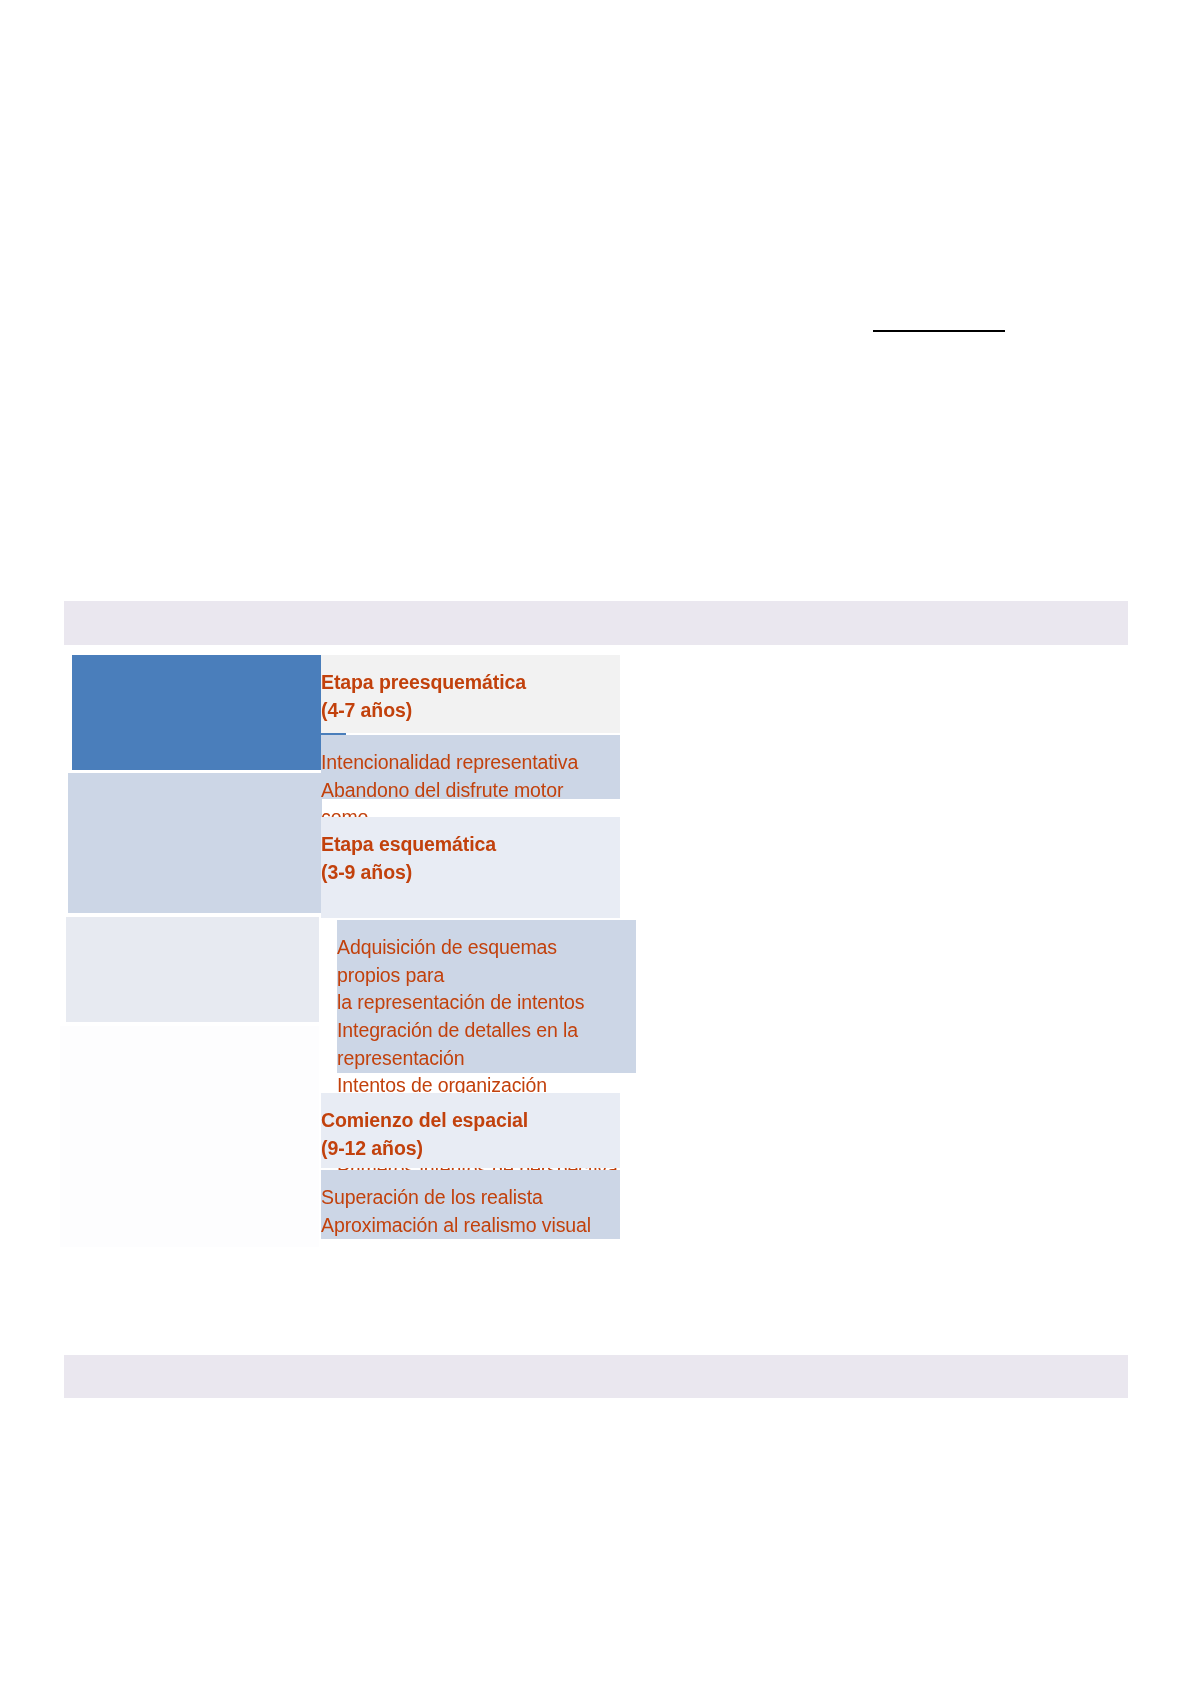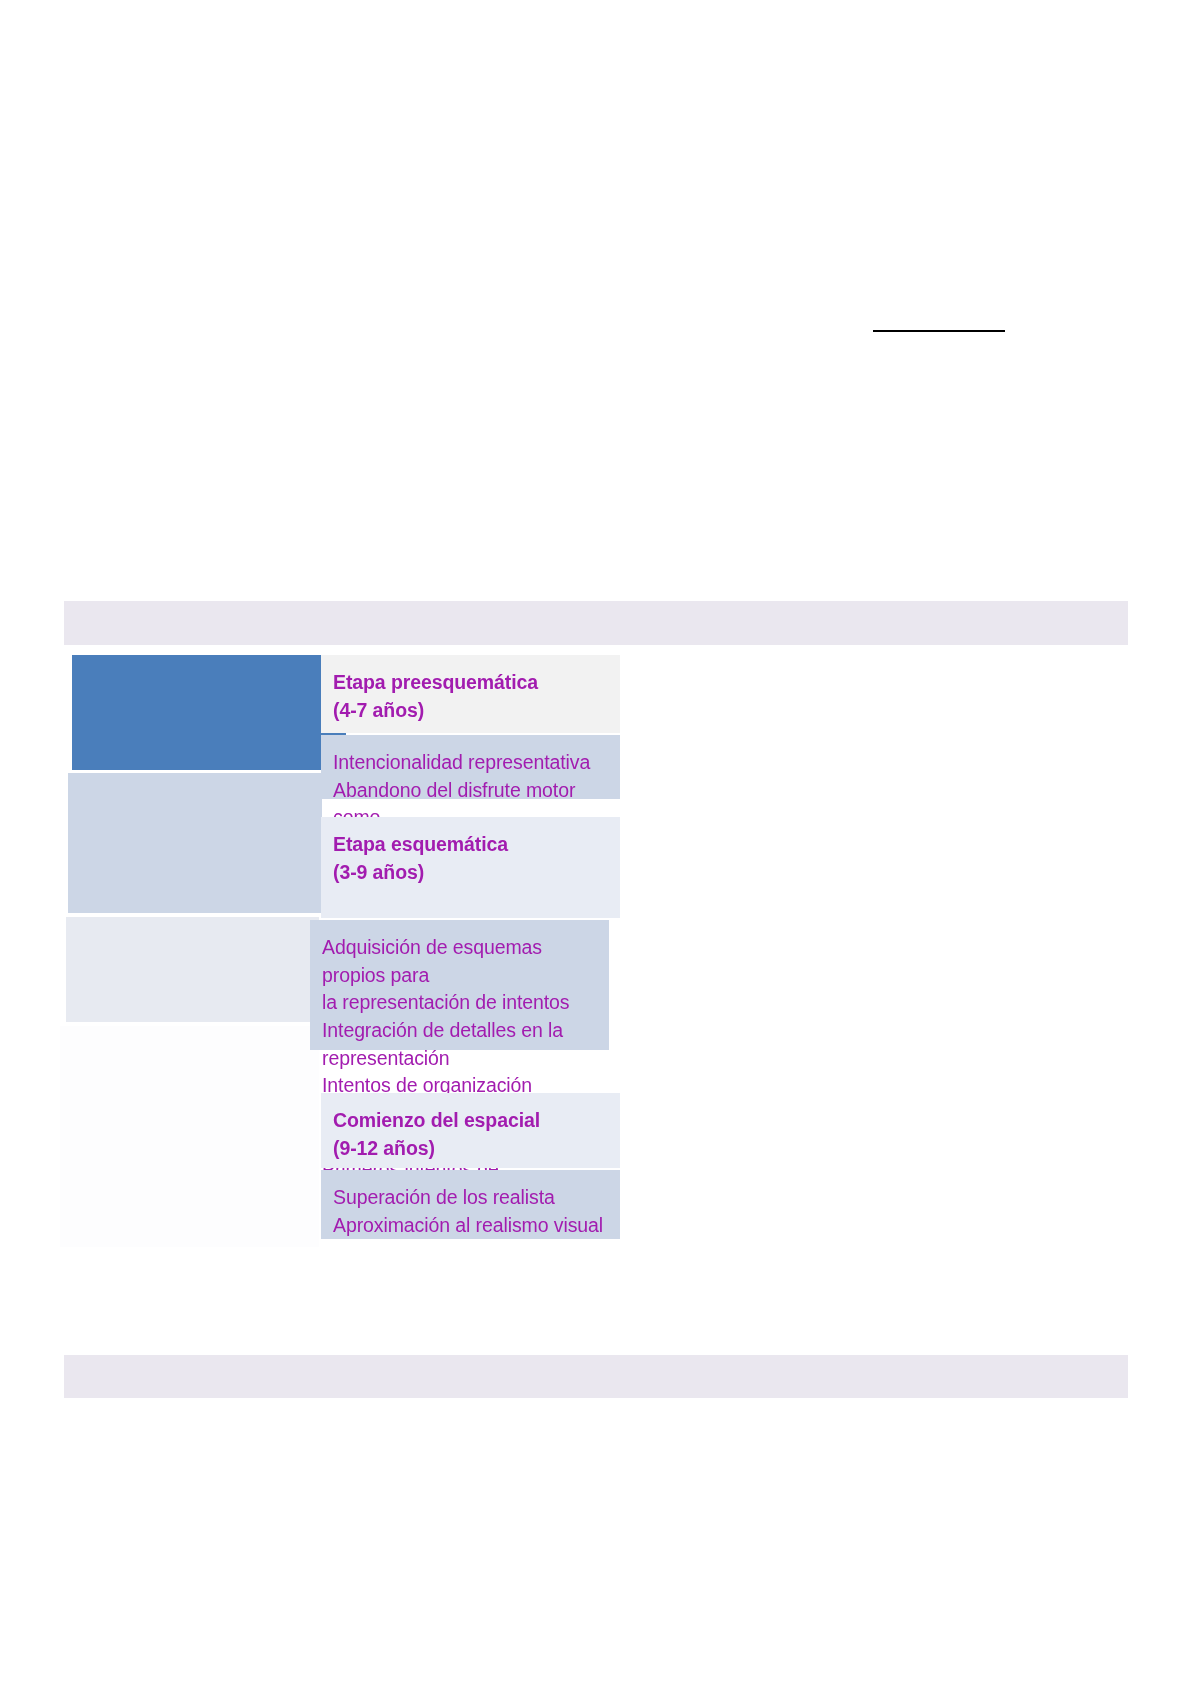--- a/index.html
+++ b/index.html
@@ -68,39 +68,39 @@
   }
   .rail-tail {
     left: 60px;  top: 1026px; width: 259px; height: 221px;
     background: #fdfdfe;
   }
 
   
   .box {
     position: absolute;
     box-sizing: border-box;
-    padding: 14px 16px 10px 12px;
-    color: #a21caf;
+    padding: 14px 16px 10px 0;
+    color: #c2410c;
     line-height: 1.42;
   }
   .box-head {
     font-weight: bold;
     font-size: 19.5px;
     letter-spacing: -0.1px;
   }
   .box-body {
     font-weight: normal;
     font-size: 19.5px;
     letter-spacing: -0.1px;
   }
 
   .head-1 { left: 321px; top: 655px;  width: 299px; height: 78px;  background: #f2f2f2; }
   .body-1 { left: 321px; top: 735px;  width: 299px; height: 64px;  background: #ccd6e6; }
   .head-2 { left: 321px; top: 817px;  width: 299px; height: 101px; background: #e8ecf4; }
-  .body-2 { left: 310px; top: 920px;  width: 299px; height: 130px; background: #ccd6e6; }
+  .body-2 { left: 337px; top: 920px;  width: 299px; height: 153px; background: #ccd6e6; }
   .head-3 { left: 321px; top: 1093px; width: 299px; height: 75px;  background: #e8ecf4; }
   .body-3 { left: 321px; top: 1170px; width: 299px; height: 69px;  background: #ccd6e6; }
 
   .line { display: block; white-space: nowrap; }
   .wrapline { display: block; }
 </style>
 </head>
 <body>
 
 <div class="page">

